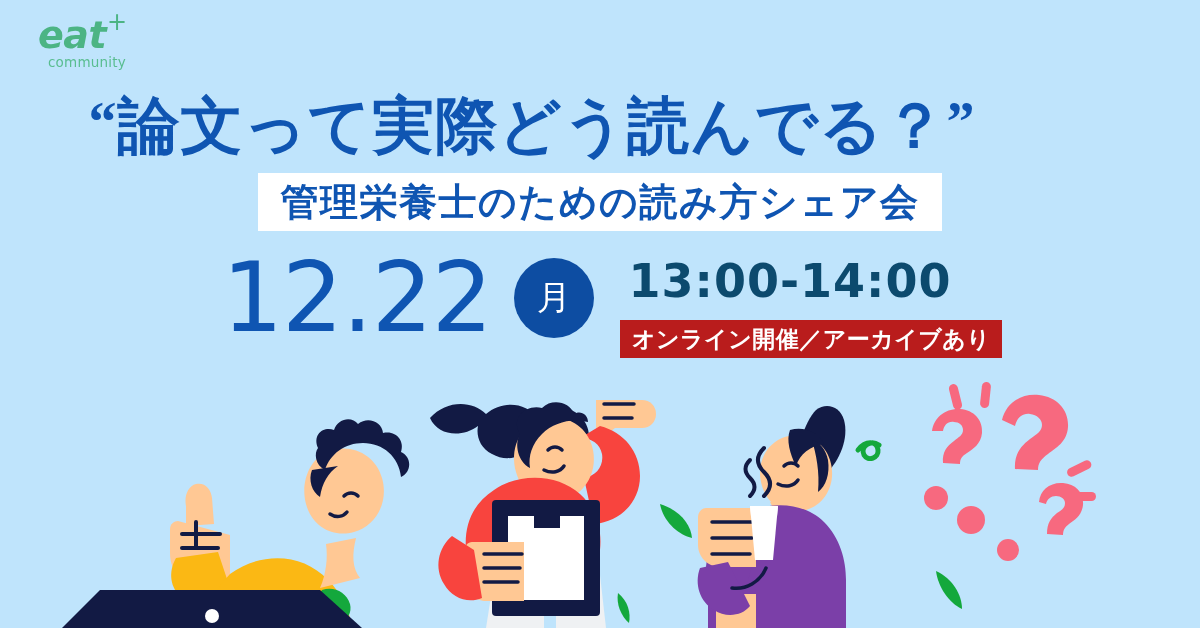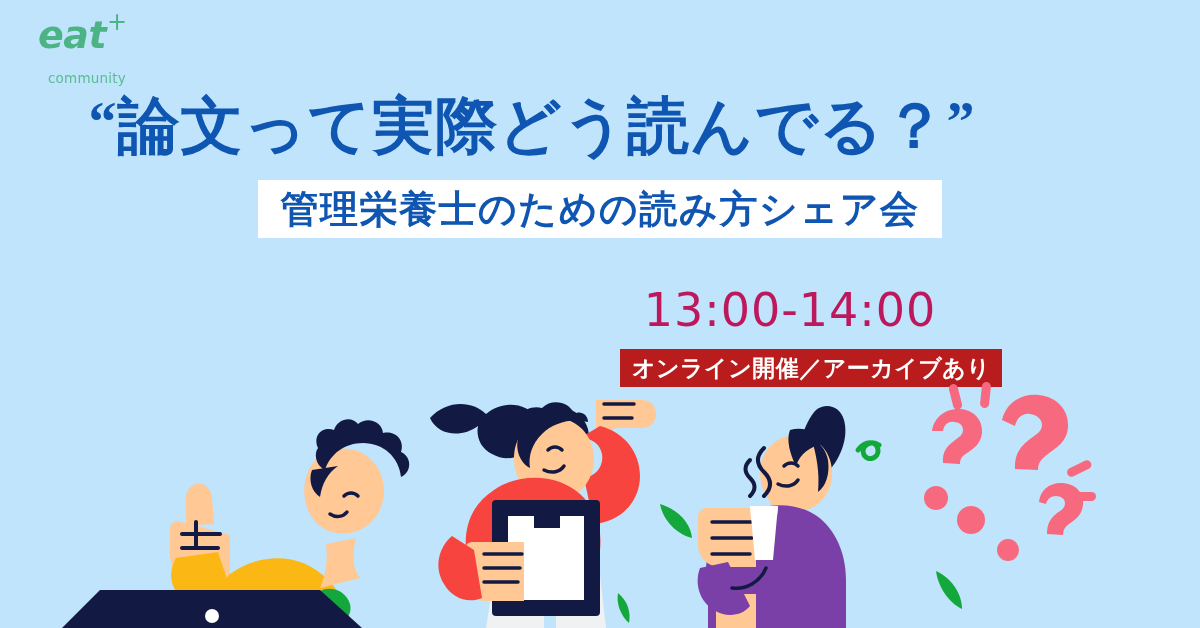--- a/index.html
+++ b/index.html
@@ -46,21 +46,21 @@
     position: absolute;
     top: -6px;
     font-size: 24px;
     font-style: normal;
     font-weight: 400;
     margin-left: 1px;
     color: #4cb484;
   }
   .logo-sub {
     display: block;
-    margin-top: 18px;
+    margin-top: 2px;
     margin-left: 10px;
     font-family: "DejaVu Sans", sans-serif;
     font-size: 13.5px;
     letter-spacing: 0.2px;
     color: #59bd90;
   }
 
   
   .headline {
     position: absolute;
@@ -78,21 +78,21 @@
     color: #0f55b2;
     font-family: "Liberation Serif", serif;
     font-size: 56px;
     vertical-align: 6px;
   }
 
   
   .subtitle-wrap {
     position: absolute;
     left: 0;
-    top: 180px;
+    top: 173px;
     width: 1200px;
     text-align: center;
   }
   .subtitle {
     display: inline-block;
     background: #ffffff;
     color: #0f55b2;
     font-size: 38px;
     font-weight: 700;
     letter-spacing: 1.5px;
@@ -141,26 +141,25 @@
 
   .time-group {
     position: absolute;
     left: 620px;
     top: 4px;
     width: 340px;
   }
   .time-text {
     font-family: "DejaVu Sans", sans-serif;
     font-size: 46px;
-    font-weight: 400;
+    font-weight: 700;
     letter-spacing: 1px;
     line-height: 58px;
-    color: #be185d;
+    color: #0c4a6e;
     text-align: center;
-    margin-top: 29px;
   }
   .format-badge {
     display: inline-block;
     margin-top: 10px;
     background: #b91c1c;
     color: #ffffff;
     font-size: 23px;
     font-weight: 700;
     letter-spacing: 0.5px;
     line-height: 38px;
@@ -197,20 +196,24 @@
   </div>
 
   <div class="headline"><span class="quote">“</span><span>論文って実際どう読んでる？</span><span class="quote">”</span></div>
 
   <div class="subtitle-wrap">
     <span class="subtitle">管理栄養士のための読み方シェア会</span>
   </div>
 
   <div class="info">
 
+    <div class="date-group">
+      <span class="date-number">12.22</span>
+      <span class="day-badge">月</span>
+    </div>
 
     <div class="time-group">
       <div class="time-text">13:00-14:00</div>
       <div style="text-align:center;">
         <span class="format-badge">オンライン開催／アーカイブあり</span>
       </div>
     </div>
 
   </div>
 

